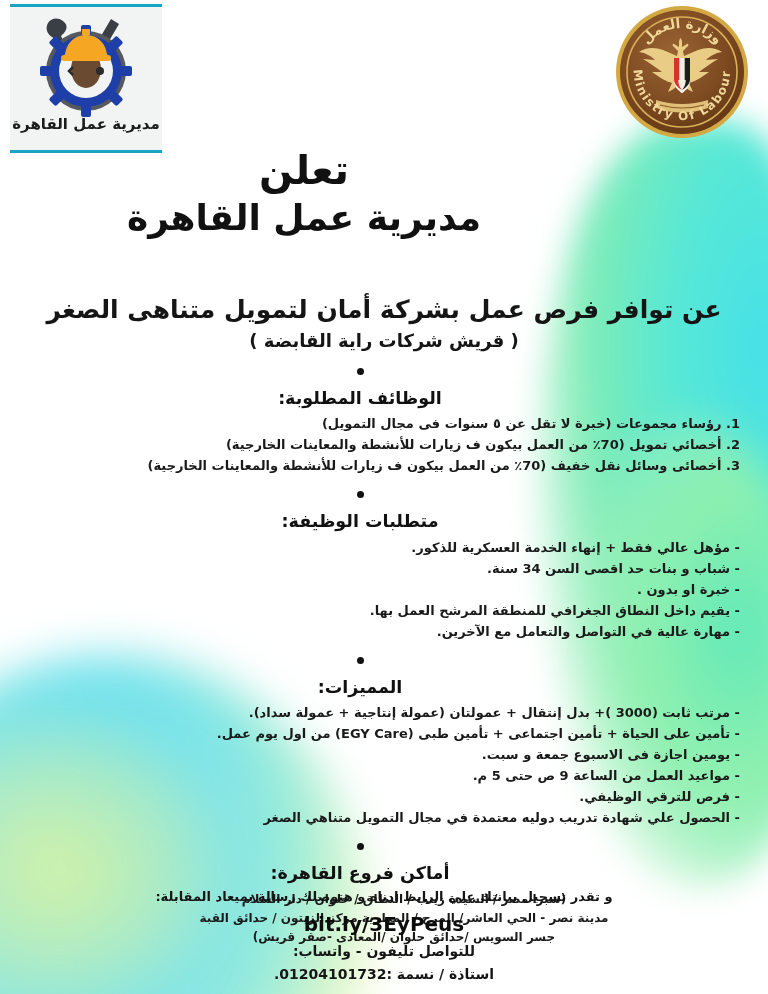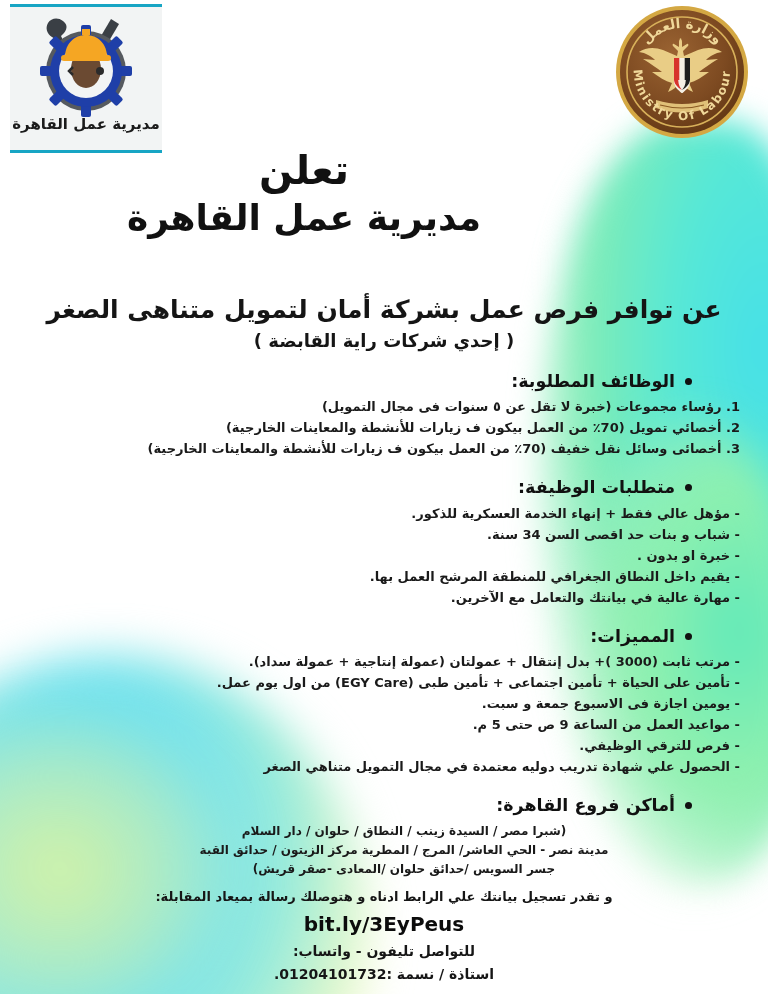--- a/index.html
+++ b/index.html
@@ -173,21 +173,21 @@
     width: 768px;
     padding: 0 28px 0 28px;
     box-sizing: border-box;
     text-align: right;
   }
 
   .section { margin-bottom: 15px; }
 
   .section-head {
     display: flex;
-    flex-direction: row;
+    flex-direction: column;
     align-items: center;
     justify-content: flex-start;
     gap: 10px;
     padding-right: 48px;
   }
   .bullet {
     width: 7px;
     height: 7px;
     border-radius: 50%;
     background: #111111;
@@ -358,21 +358,21 @@
     </div>
   </div>
 
   <div class="title-block">
     <div class="title-1">تعلن</div>
     <div class="title-2">مديرية عمل القاهرة</div>
   </div>
 
   <div class="subtitle-block">
     <div class="subtitle-1">عن توافر فرص عمل بشركة أمان لتمويل متناهى الصغر</div>
-    <div class="subtitle-2">( إحدي شركات راية القابضة )</div>
+    <div class="subtitle-2">( قريش شركات راية القابضة )</div>
   </div>
 
   <div class="content">
 
     <div class="section">
       <div class="section-head">
         <span class="bullet"></span>
         <span class="section-title">الوظائف المطلوبة:</span>
       </div>
       <div class="section-lines">
@@ -385,21 +385,21 @@
     <div class="section">
       <div class="section-head">
         <span class="bullet"></span>
         <span class="section-title">متطلبات الوظيفة:</span>
       </div>
       <div class="section-lines">
         <div class="line">- مؤهل عالي فقط + إنهاء الخدمة العسكرية للذكور.</div>
         <div class="line">- شباب و بنات حد اقصى السن 34 سنة.</div>
         <div class="line">- خبرة او بدون .</div>
         <div class="line">- يقيم داخل النطاق الجغرافي للمنطقة المرشح العمل بها.</div>
-        <div class="line">- مهارة عالية في بيانتك والتعامل مع الآخرين.</div>
+        <div class="line">- مهارة عالية في التواصل والتعامل مع الآخرين.</div>
       </div>
     </div>
 
     <div class="section">
       <div class="section-head">
         <span class="bullet"></span>
         <span class="section-title">المميزات:</span>
       </div>
       <div class="section-lines">
         <div class="line">- مرتب ثابت  (3000 )+ بدل إنتقال + عمولتان (عمولة إنتاجية + عمولة سداد).</div>

